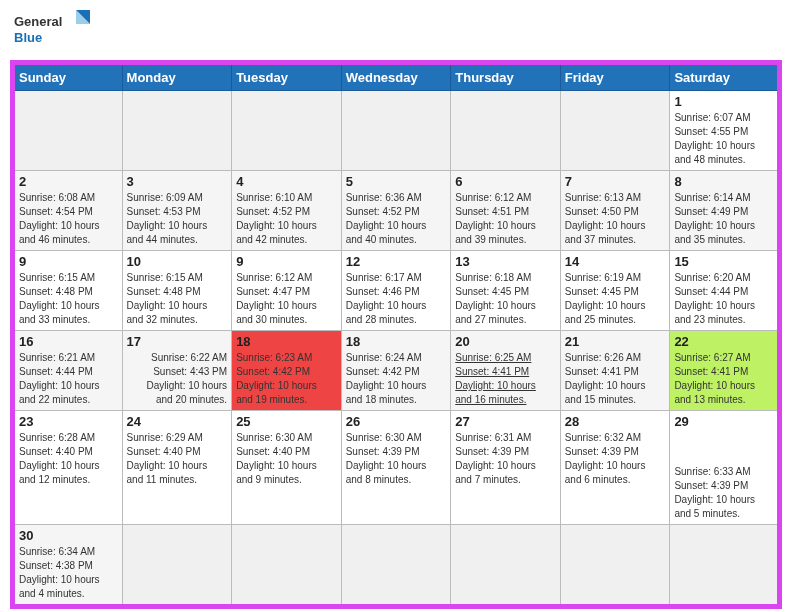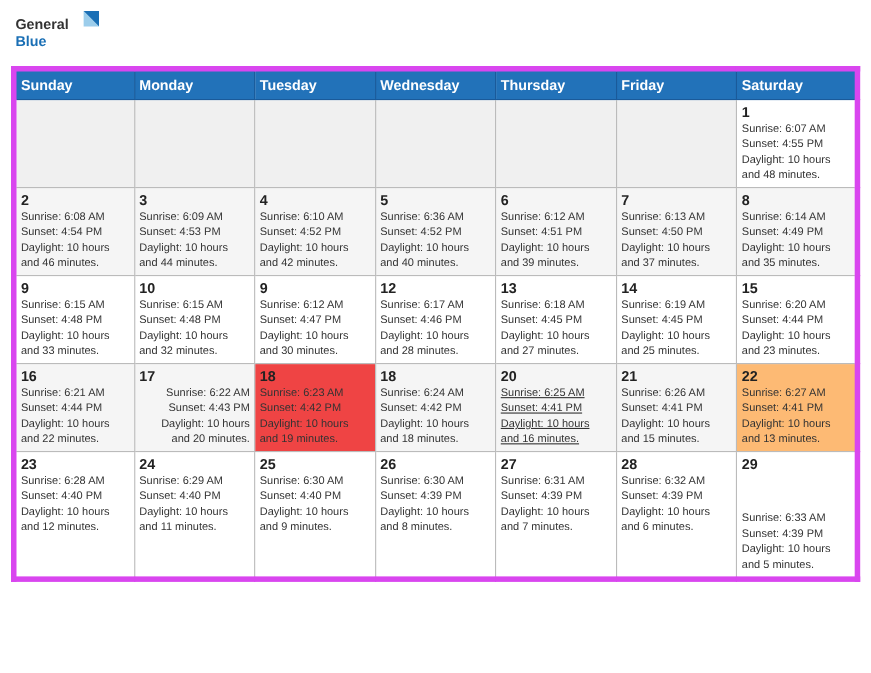--- a/index.html
+++ b/index.html
@@ -261,21 +261,21 @@
 Daylight: 10 hours
 and 16 minutes.</div>
         </td>
         <td style="background: rgb(245, 245, 245);">
           <span class="day-number">21</span>
           <div class="day-info" style="white-space: pre-line;">Sunrise: 6:26 AM
 Sunset: 4:41 PM
 Daylight: 10 hours
 and 15 minutes.</div>
         </td>
-        <td style="background: #fdba74;">
+        <td style="background: #bef264;">
           <span class="day-number">22</span>
           <div class="day-info" style="white-space: pre-line;">Sunrise: 6:27 AM
 Sunset: 4:41 PM
 Daylight: 10 hours
 and 13 minutes.</div>
         </td>
       </tr>
       <tr>
         <td>
           <span class="day-number">23</span>
@@ -319,15 +319,30 @@
 Daylight: 10 hours
 and 6 minutes.</div>
         </td>
         <td>
           <span class="day-number">29</span>
           <div class="day-info" style="white-space: pre-line; margin-top: 36px;">Sunrise: 6:33 AM
 Sunset: 4:39 PM
 Daylight: 10 hours
 and 5 minutes.</div>
         </td>
+      </tr>
+      <tr style="background: rgb(245, 245, 245);">
+        <td style="background: rgb(245, 245, 245);">
+          <span class="day-number">30</span>
+          <div class="day-info" style="white-space: pre-line;">Sunrise: 6:34 AM
+Sunset: 4:38 PM
+Daylight: 10 hours
+and 4 minutes.</div>
+        </td>
+        <td class="empty" style="background: rgb(240, 240, 240);"></td>
+        <td class="empty" style="background: rgb(240, 240, 240);"></td>
+        <td class="empty" style="background: rgb(240, 240, 240);"></td>
+        <td class="empty" style="background: rgb(240, 240, 240);"></td>
+        <td class="empty" style="background: rgb(240, 240, 240);"></td>
+        <td class="empty" style="background: rgb(240, 240, 240);"></td>
       </tr>
     </tbody>
 </table>
 
 </body></html>

